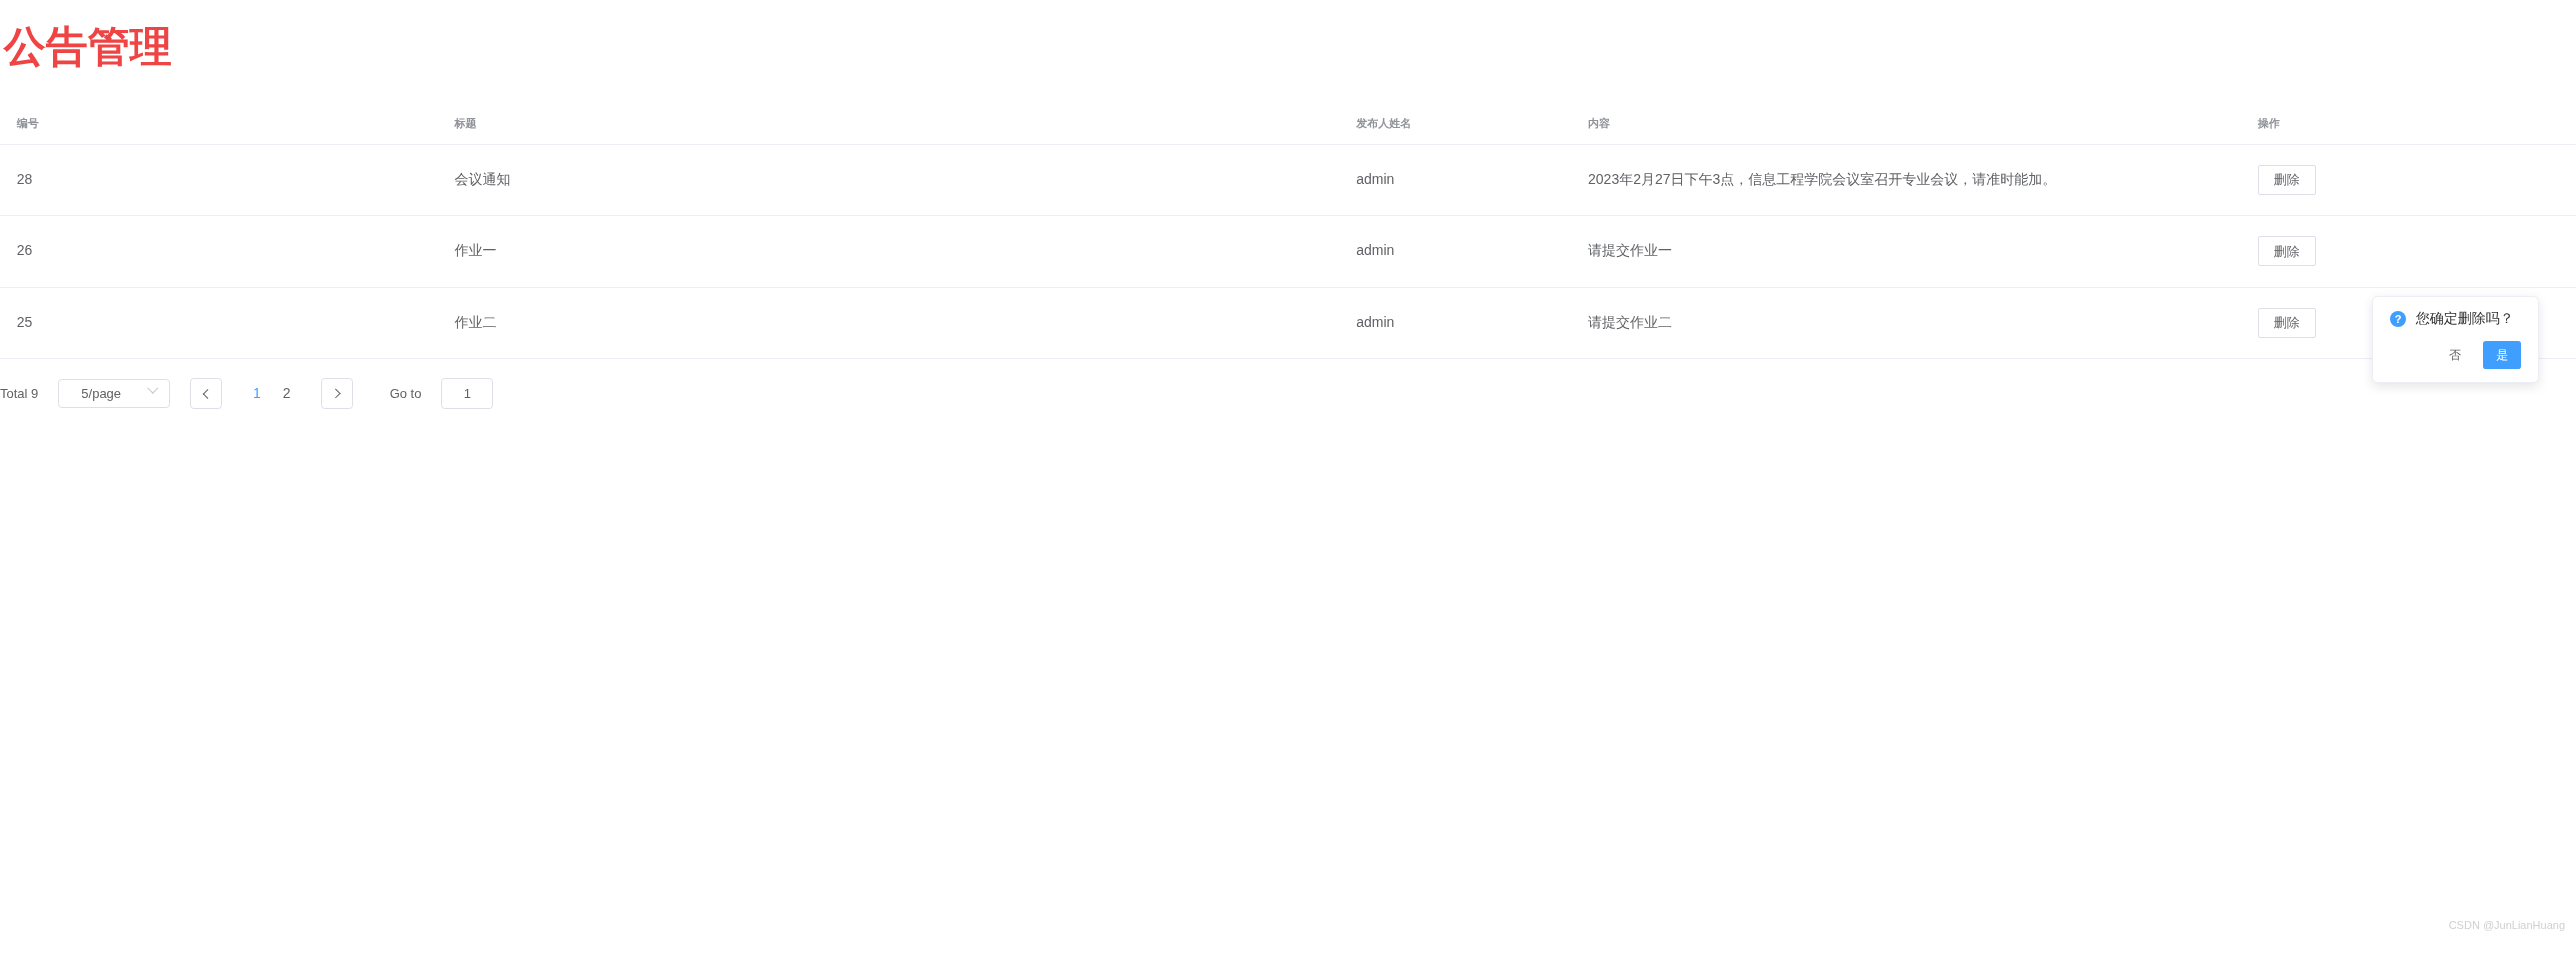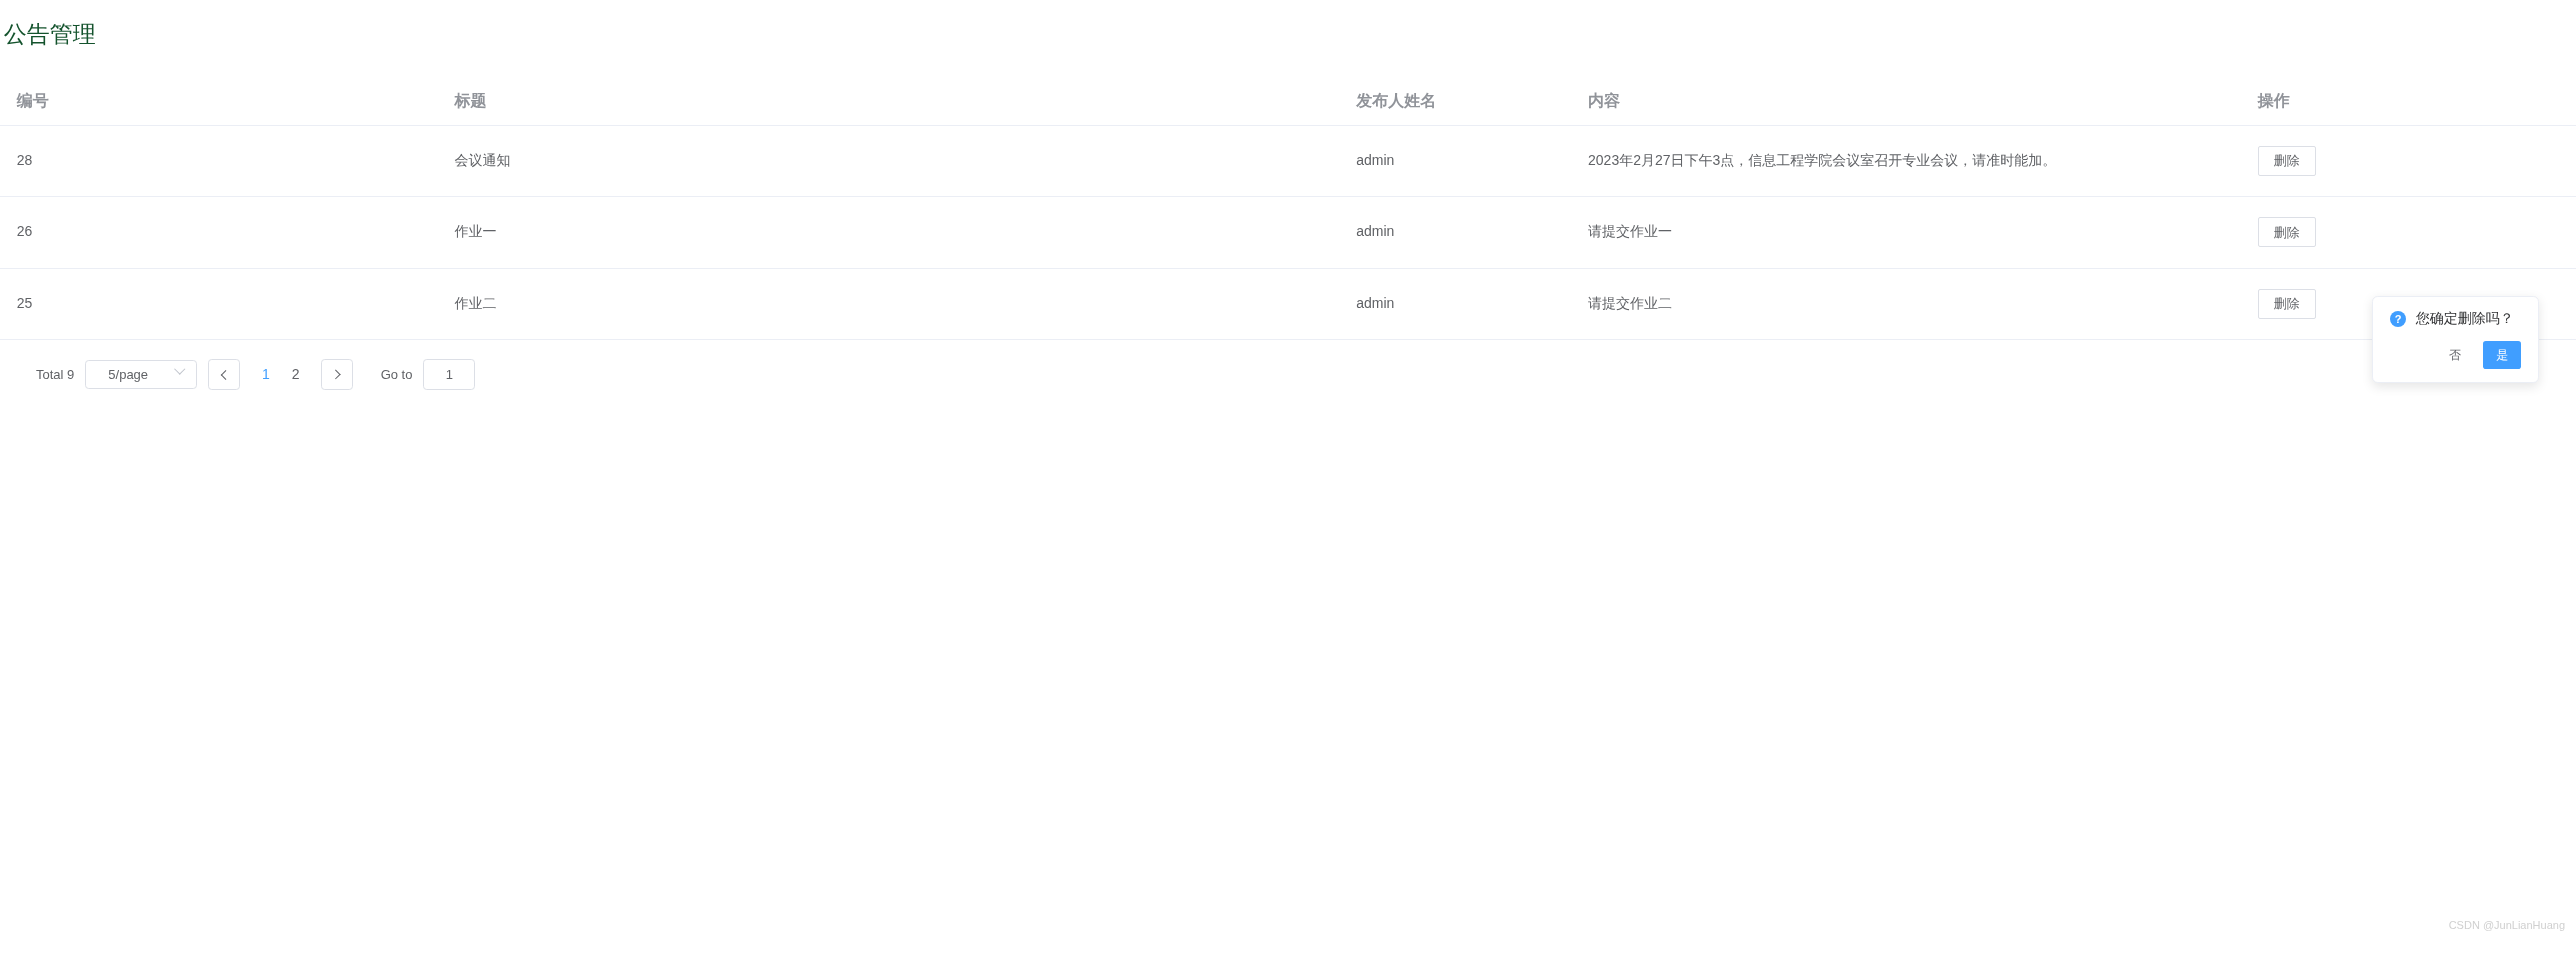--- a/index.html
+++ b/index.html
@@ -7,39 +7,39 @@
       padding: 0;
       box-sizing: border-box;
     }
     body {
       font-family: -apple-system, BlinkMacSystemFont, "Segoe UI", "PingFang SC", "Microsoft YaHei", sans-serif;
       background: #fff;
       color: #303133;
       font-size: 13px;
     }
     .page-title {
-      font-size: 23px;
-      font-weight: 400;
+      font-size: 42px;
+      font-weight: 700;
       padding: 18.5px 0 28px 3.7px;
-      color: #14532d;
+      color: #ef4444;
     }
     .table-container {
       width: 100%;
     }
     table {
       width: 100%;
       border-collapse: collapse;
       table-layout: fixed;
     }
     thead th {
       text-align: left;
       padding: 13px 16.7px;
       color: #909399;
       font-weight: 600;
-      font-size: 16px;
+      font-size: 11px;
       border-bottom: 0.9px solid #ebeef5;
     }
     tbody td {
       padding: 20.4px 16.7px;
       border-bottom: 0.9px solid #ebeef5;
       color: #606266;
       font-size: 14px;
       vertical-align: middle;
       line-height: 1.7;
       margin-left: 36px;
@@ -71,25 +71,24 @@
       color: #409eff;
     }
     .btn-primary {
       background: #409eff;
       border-color: #409eff;
       color: #fff;
     }
     .pagination {
       display: flex;
       align-items: center;
-      gap: 11px;
+      gap: 20px;
       padding: 18.5px 0;
       font-size: 13px;
       color: #606266;
-      margin-left: 36px;
     }
     .page-size-select {
       display: inline-flex;
       align-items: flex-start;
       border: 0.9px solid #dcdfe6;
       border-radius: 3.7px;
       padding: 5.6px 9.3px 5.6px 22px;
       gap: 28px;
       cursor: pointer;
     }

